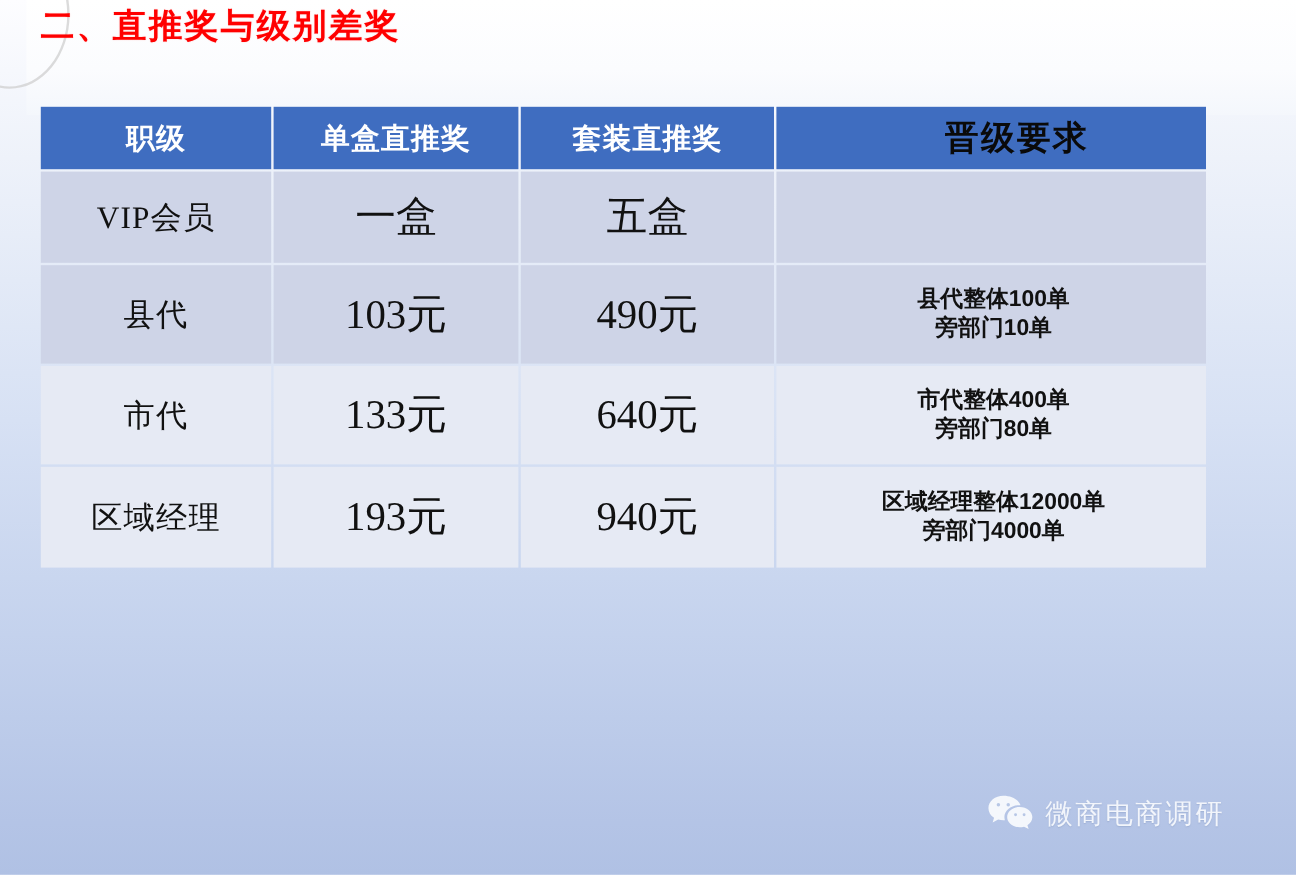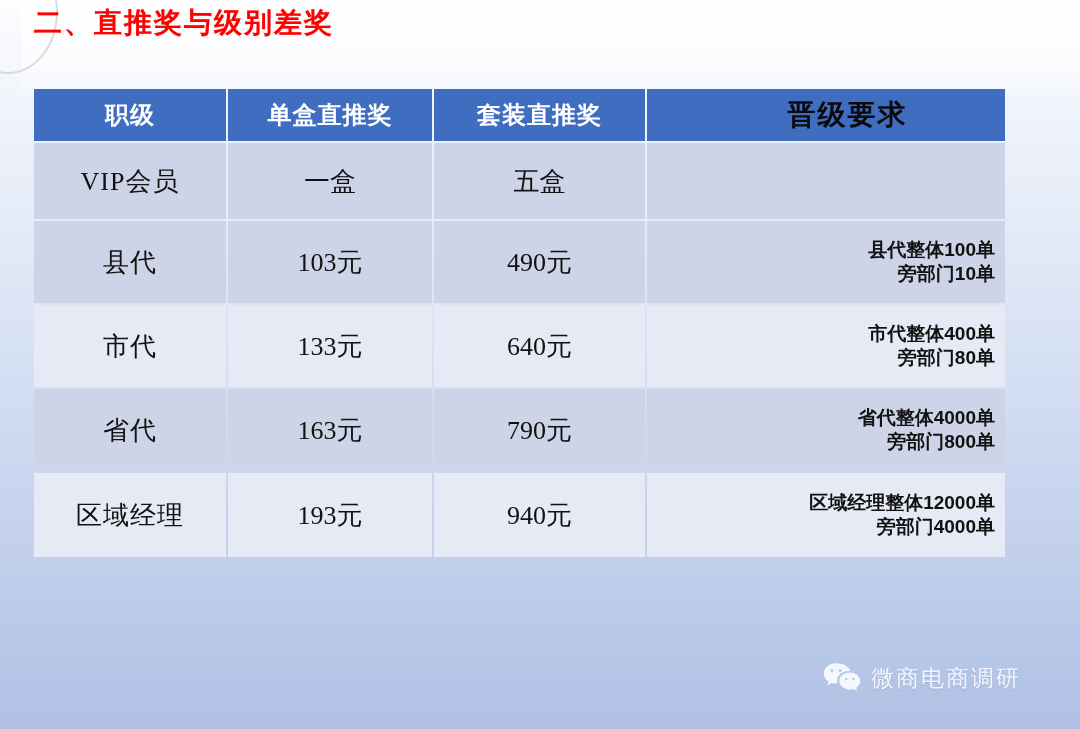--- a/index.html
+++ b/index.html
@@ -113,24 +113,24 @@
   tbody tr.odd td { background: #ced4e7; }
   tbody tr.even td { background: #e6eaf4; }
 
   tbody td {
     font-size: 25px;
     color: #111111;
     text-align: center;
     font-family: Liberation Serif, serif;
   }
   tbody td.rank { font-size: 26px; letter-spacing: 1px; }
-  tbody td.amount { font-size: 26px; }
+  tbody td.amount { font-size: 34px; }
 
   tbody td.req {
-    text-align: right;
+    text-align: center;
     padding: 6px 10px 6px 14px;
     font-size: 19px;
     font-weight: 700;
     line-height: 1.28;
     letter-spacing: 0;
     font-family: "Liberation Sans", "DejaVu Sans", sans-serif;
   }
   tbody td.req.center {
     text-align: center;
     padding-left: 10px;
@@ -230,29 +230,20 @@
         <tr class="even r3">
           <td class="rank">市代</td>
           <td class="amount">133元</td>
           <td class="amount">640元</td>
           <td class="req">
             <span class="line">市代整体400单</span>
             <span class="line">旁部门80单</span>
           </td>
         </tr>
 
-        <tr class="odd r4">
-          <td class="rank">省代</td>
-          <td class="amount">163元</td>
-          <td class="amount">790元</td>
-          <td class="req">
-            <span class="line">省代整体4000单</span>
-            <span class="line">旁部门800单</span>
-          </td>
-        </tr>
 
         <tr class="even r5">
           <td class="rank">区域经理</td>
           <td class="amount">193元</td>
           <td class="amount">940元</td>
           <td class="req">
             <span class="line">区域经理整体12000单</span>
             <span class="line">旁部门4000单</span>
           </td>
         </tr>

